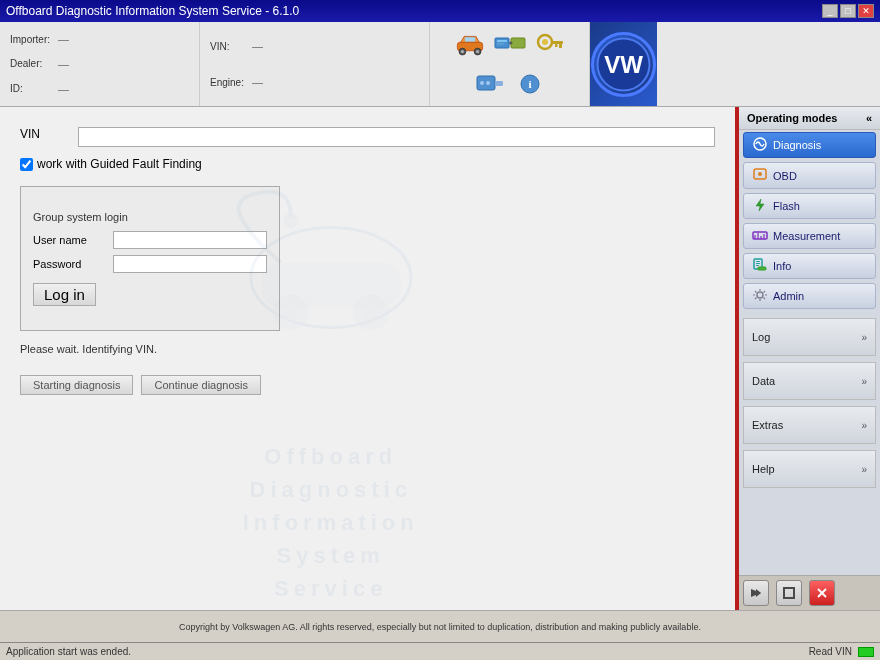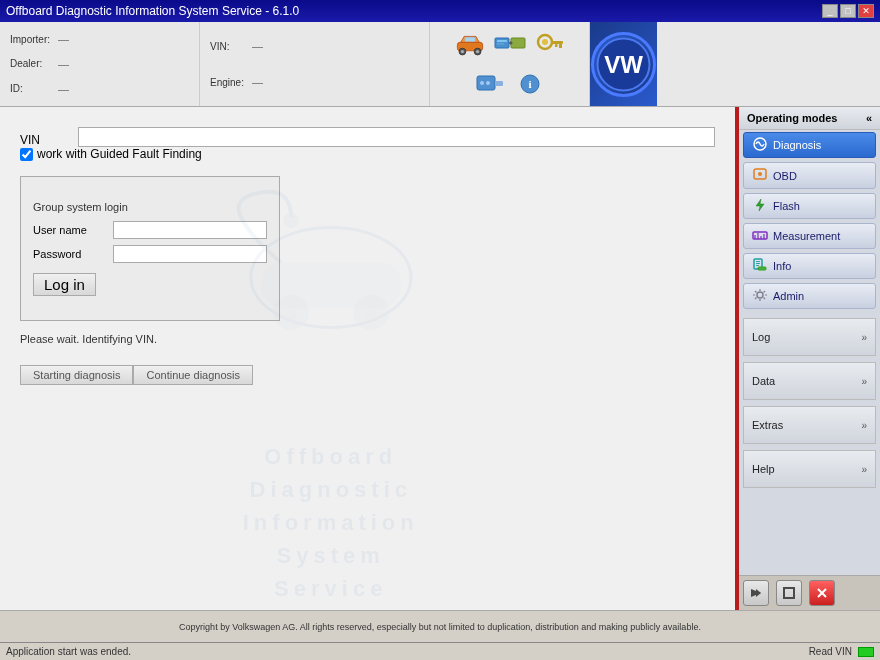--- a/index.html
+++ b/index.html
@@ -141,21 +141,22 @@
       flex: 1;
       background: #f0f0f0;
       padding: 20px;
       position: relative;
       overflow: hidden;
     }
 
     
     #vin-row {
       display: flex;
-      align-items: flex-end;
+      align-items: flex-start;
+      margin-bottom: 10px;
       gap: 18px;
     }
 
     #vin-label {
       width: 40px;
       font-size: 12px;
     }
 
     #vin-input {
       width: 250px;
@@ -227,20 +228,21 @@
     #status-text {
       font-size: 11px;
       margin-top: 10px;
       margin-bottom: 20px;
       color: #333;
     }
 
     
     #bottom-buttons {
       display: flex;
+      gap: 8px;
       margin-top: 10px;
     }
 
     .diag-btn {
       background: linear-gradient(to bottom, #f0f0f0, #d8d8d8);
       border: 1px solid #aaa;
       padding: 3px 12px;
       font-size: 11px;
       cursor: pointer;
       color: #555;

